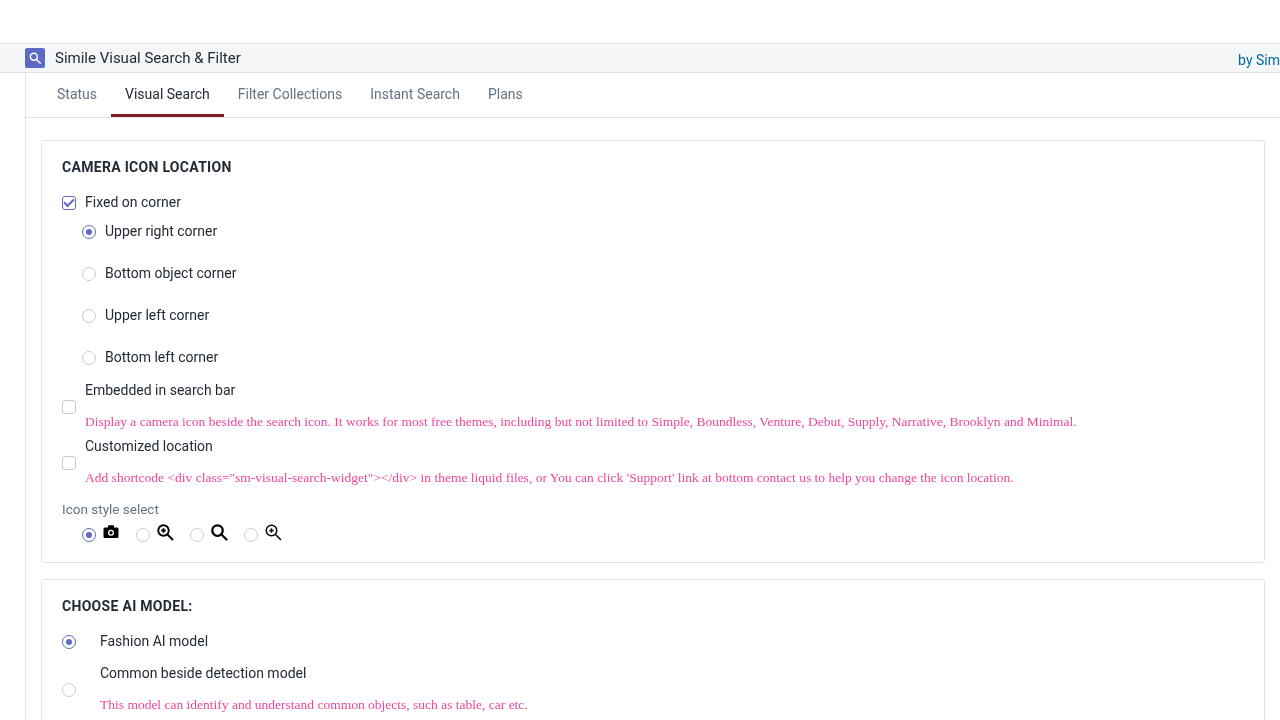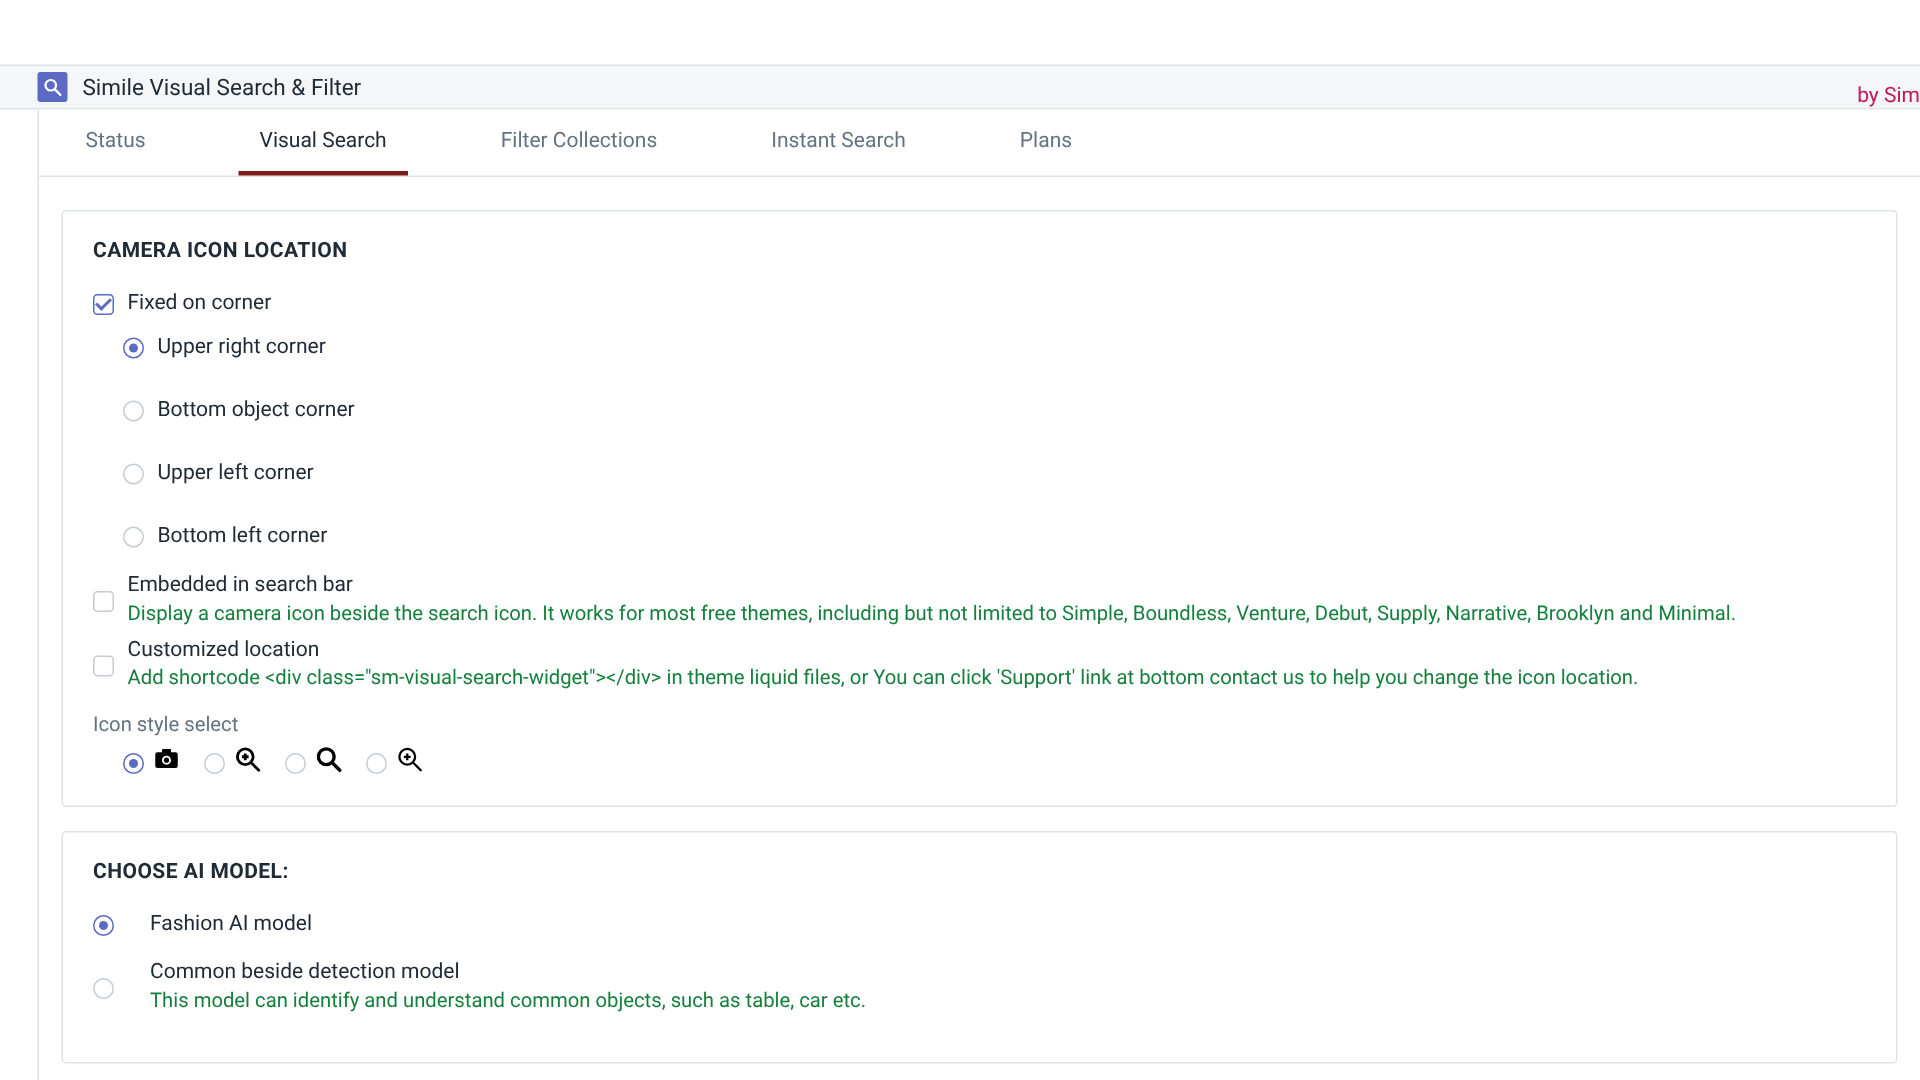--- a/index.html
+++ b/index.html
@@ -11,21 +11,20 @@
   }
   .topbar {
     height: 43px;
     background: #fff;
   }
   .header {
     background: #f4f6f8;
     border-top: 1px solid #dfe3e8;
     border-bottom: 1px solid #dfe3e8;
     display: flex;
-    align-items: center;
     justify-content: space-between;
     padding: 8px 0 8px 25px;
     height: 30px;
   }
   .header-left {
     display: flex;
     align-items: center;
     gap: 10px;
   }
   .logo {
@@ -36,36 +35,34 @@
     display: flex;
     align-items: center;
     justify-content: center;
   }
   .logo svg { width: 14px; height: 14px; }
   .app-title {
     font-size: 15px;
     color: #212b36;
   }
   .header-right {
-    color: #be185d;
+    color: #0369a1;
     font-size: 14px;
     padding-right: 0;
-    margin-top: 11px;
   }
   .container {
     border-left: 1px solid #dfe3e8;
     margin-left: 25px;
     min-height: calc(100vh - 88px);
   }
   .tabs {
     display: flex;
     padding: 0 17px;
     border-bottom: 1px solid #dfe3e8;
     background: #fff;
-    gap: 48px;
   }
   .tab {
     padding: 13px 14px 12px;
     font-size: 14px;
     color: #637381;
     cursor: pointer;
     border-bottom: 3px solid transparent;
     position: relative;
   }
   .tab.active {
@@ -132,23 +129,24 @@
     border-radius: 50%;
   }
   .row-body { flex: 1; }
   .row-label {
     font-size: 14px;
     color: #212b36;
     line-height: 18px;
   }
   .row-desc {
     font-size: 13.5px;
-    color: #15803d;
-    margin-top: 1px;
+    color: #ec4899;
+    margin-top: 14px;
     line-height: 18px;
+    font-family: Liberation Serif, serif;
   }
   .nested {
     padding-left: 20px;
     margin-top: 4px;
     margin-bottom: 8px;
   }
   .nested .radio-row {
     padding: 7px 0;
     margin-bottom: 0;
   }

